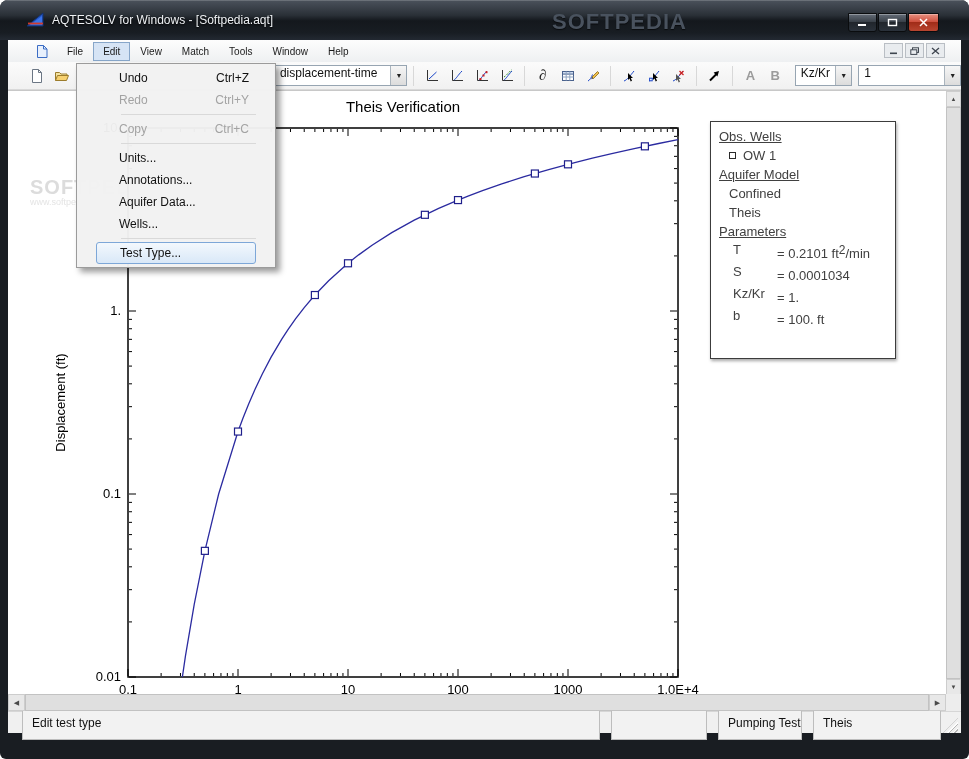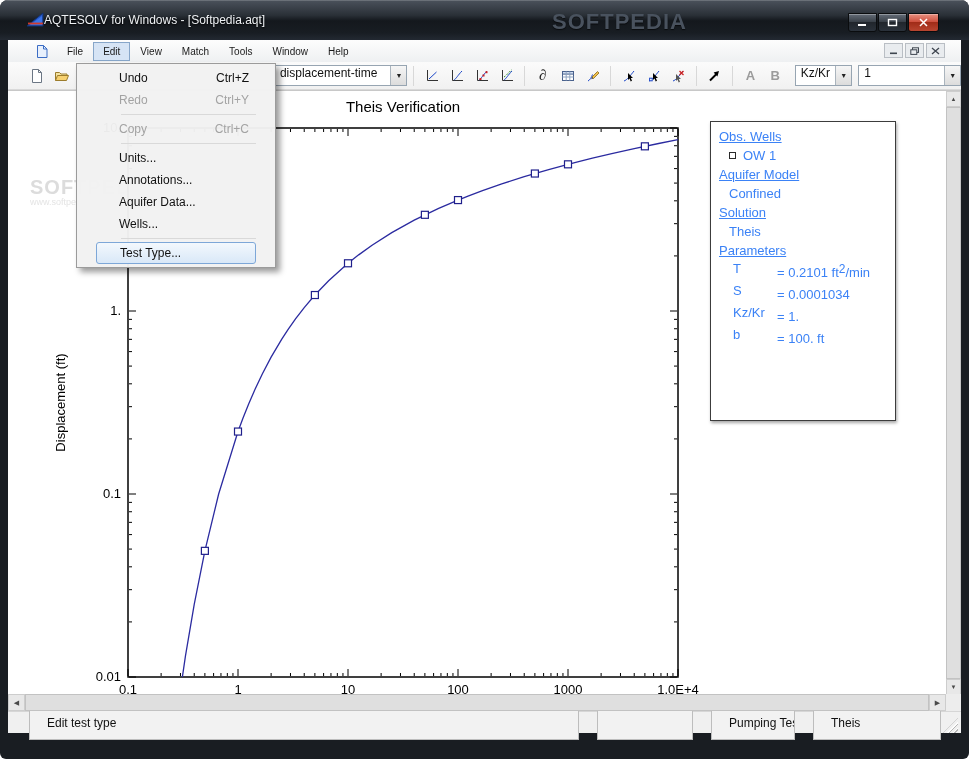--- a/index.html
+++ b/index.html
@@ -3,21 +3,21 @@
 <meta charset="utf-8">
 <style>
   *{margin:0;padding:0;box-sizing:border-box}
   html,body{width:969px;height:759px;background:#fff;font-family:"Liberation Sans","DejaVu Sans",sans-serif}
   .window{position:absolute;left:0;top:0;width:969px;height:759px;background:#191d22;border-radius:8px 8px 6px 6px;overflow:hidden}
 
   
   .titlebar{position:absolute;left:0;top:0;width:100%;height:40px;
     background:linear-gradient(180deg,#4b525c,#2a3037 38%,#14181d 52%,#181d23 82%,#232932);
     display:flex;align-items:center;padding-left:26px;box-shadow:inset 0 1px 0 rgba(255,255,255,.18)}
-  .title-text{color:#eef1f4;font-size:12px;text-shadow:0 1px 2px #000;white-space:nowrap}
+  .title-text{color:#eef1f4;font-size:12px;margin-left:8px;text-shadow:0 1px 2px #000;white-space:nowrap}
   .tb-watermark{position:absolute;left:552px;top:9px;font-size:22px;font-weight:bold;letter-spacing:1px;
     color:#49525e;text-shadow:0 1px 1px rgba(0,0,0,.6)}
   .win-buttons{position:absolute;right:30px;top:13px;display:flex}
   .wbtn{width:29px;height:19px;display:flex;align-items:center;justify-content:center;
     background:linear-gradient(#656d78,#3a4149 45%,#21262c 50%,#2a313a);
     border:1px solid #0a0c0e;border-radius:0 0 3px 3px;margin-left:1px;box-shadow:inset 0 1px 0 rgba(255,255,255,.3)}
   .wbtn.close{width:31px;background:linear-gradient(#e89080,#cf5240 45%,#a12c18 50%,#b84530)}
 
   
   .inner{position:absolute;left:8px;top:40px;width:953px;height:693px;background:#f0f0f0}
@@ -44,41 +44,41 @@
   .combo.kzkr{width:58px;margin-left:6px}
   .combo.aniso{width:108px;margin-left:4px}
 
   
   .client{position:absolute;left:0;top:50px;width:953px;height:621px;background:#fff;border-top:1px solid #c8c8c8}
   .client-watermark{position:absolute;left:22px;top:86px;color:#dcdcdc;font-weight:bold;font-size:20px;letter-spacing:1px;line-height:1.05;z-index:0}
   .client-watermark .sub{display:block;font-weight:normal;font-size:9px;color:#e4e4e4;letter-spacing:0}
   svg.plot{position:absolute;left:0;top:0;z-index:1}
   svg.plot text{font-family:"Liberation Sans","DejaVu Sans",sans-serif}
 
-  .legend{position:absolute;left:702px;top:30px;width:186px;height:300px;background:#fff;border:1px solid #3c3c3c;
-    box-shadow:1px 2px 3px rgba(0,0,0,.35);z-index:2;padding-top:5px;font-size:13px;color:#3b82f6}
+  .legend{position:absolute;left:702px;top:30px;width:186px;height:238px;background:#fff;border:1px solid #3c3c3c;
+    box-shadow:1px 2px 3px rgba(0,0,0,.35);z-index:2;padding-top:5px;font-size:13px;color:#404040}
   .legend .hd{padding:2px 8px;text-decoration:underline}
   .legend .it{padding:2px 8px 2px 18px;display:flex;align-items:center}
   .legend .sq{width:7px;height:7px;border:1px solid #2a2a2a;margin-right:7px;display:inline-block;background:#fff}
   .legend .prow{display:flex;padding:1px 8px 1px 22px;line-height:16px}
   .legend .pn{width:44px}
   .sup{vertical-align:4px;font-size:12px}
 
   .hscroll{position:absolute;left:0;bottom:0;width:938px;height:17px;background:#f1f1f1;display:flex;z-index:3}
   .sbtn{width:17px;height:17px;background:#e8e8e8;border:1px solid #cdcdcd;display:flex;align-items:center;justify-content:center;font-size:7px;color:#4a4a4a}
   .hthumb{flex:1;background:#dfdfdf;border:1px solid #c2c2c2}
   .vscroll{position:absolute;right:0;top:0;width:15px;height:604px;background:#f1f1f1;display:flex;flex-direction:column;z-index:3}
   .vbtn{width:15px;height:16px;background:#e8e8e8;border:1px solid #cdcdcd;display:flex;align-items:center;justify-content:center;font-size:6px;color:#4a4a4a}
   .vthumb{flex:1;background:#dfdfdf;border:1px solid #c2c2c2}
   .scorner{position:absolute;right:0;bottom:0;width:15px;height:17px;background:#ededed;z-index:3}
 
   
   .statusbar{position:absolute;left:0;top:671px;width:953px;height:22px;background:#f0f0f0;display:flex;align-items:center;
     font-size:12px;color:#111;border-top:1px solid #d6d6d6;padding:0 3px}
-  .spane{height:34px;display:flex;align-items:center;padding:0 17px;border:1px solid #bdbdbd;background:#f2f2f2;margin-left:18px;white-space:nowrap;overflow:hidden}
+  .spane{height:34px;display:flex;align-items:center;padding:0 9px;border:1px solid #bdbdbd;background:#f2f2f2;margin-left:11px;white-space:nowrap;overflow:hidden}
   .smsg{flex:1}
   .p1{width:96px}.p2{width:84px}.p3{width:128px}
   .grip{width:15px;height:15px;margin-left:2px;align-self:flex-end;
     background:repeating-linear-gradient(-45deg,transparent 0 2px,#b5b5b5 2px 3px,#fdfdfd 3px 4px);
     clip-path:polygon(100% 0,100% 100%,0 100%)}
 
   
   .popup{position:absolute;left:76px;top:63px;width:200px;background:rgba(242,242,242,.97);border:1px solid #9b9b9b;
     box-shadow:4px 4px 6px rgba(0,0,0,.4);z-index:10;padding:3px 16px;font-size:12px}
   .pitem{height:22px;display:flex;align-items:center;padding:0 10px 0 26px;color:#111}
@@ -456,21 +456,20 @@
         </svg>
 
       <div class="legend">
         <div class="hd">Obs. Wells</div>
         <div class="it">
           <span class="sq"></span>
           <span>OW 1</span>
         </div>
         <div class="hd">Aquifer Model</div>
         <div class="it">Confined</div>
-        <div class="hd">Solution</div>
         <div class="it">Theis</div>
         <div class="hd">Parameters</div>
         <div class="prow">
           <span class="pn">T</span>
           <span><span>= 0.2101 ft</span><span class="sup">2</span><span>/min</span></span>
         </div>
         <div class="prow">
           <span class="pn">S</span>
           <span><span>= 0.0001034</span><span class="sup"></span><span></span></span>
         </div>

